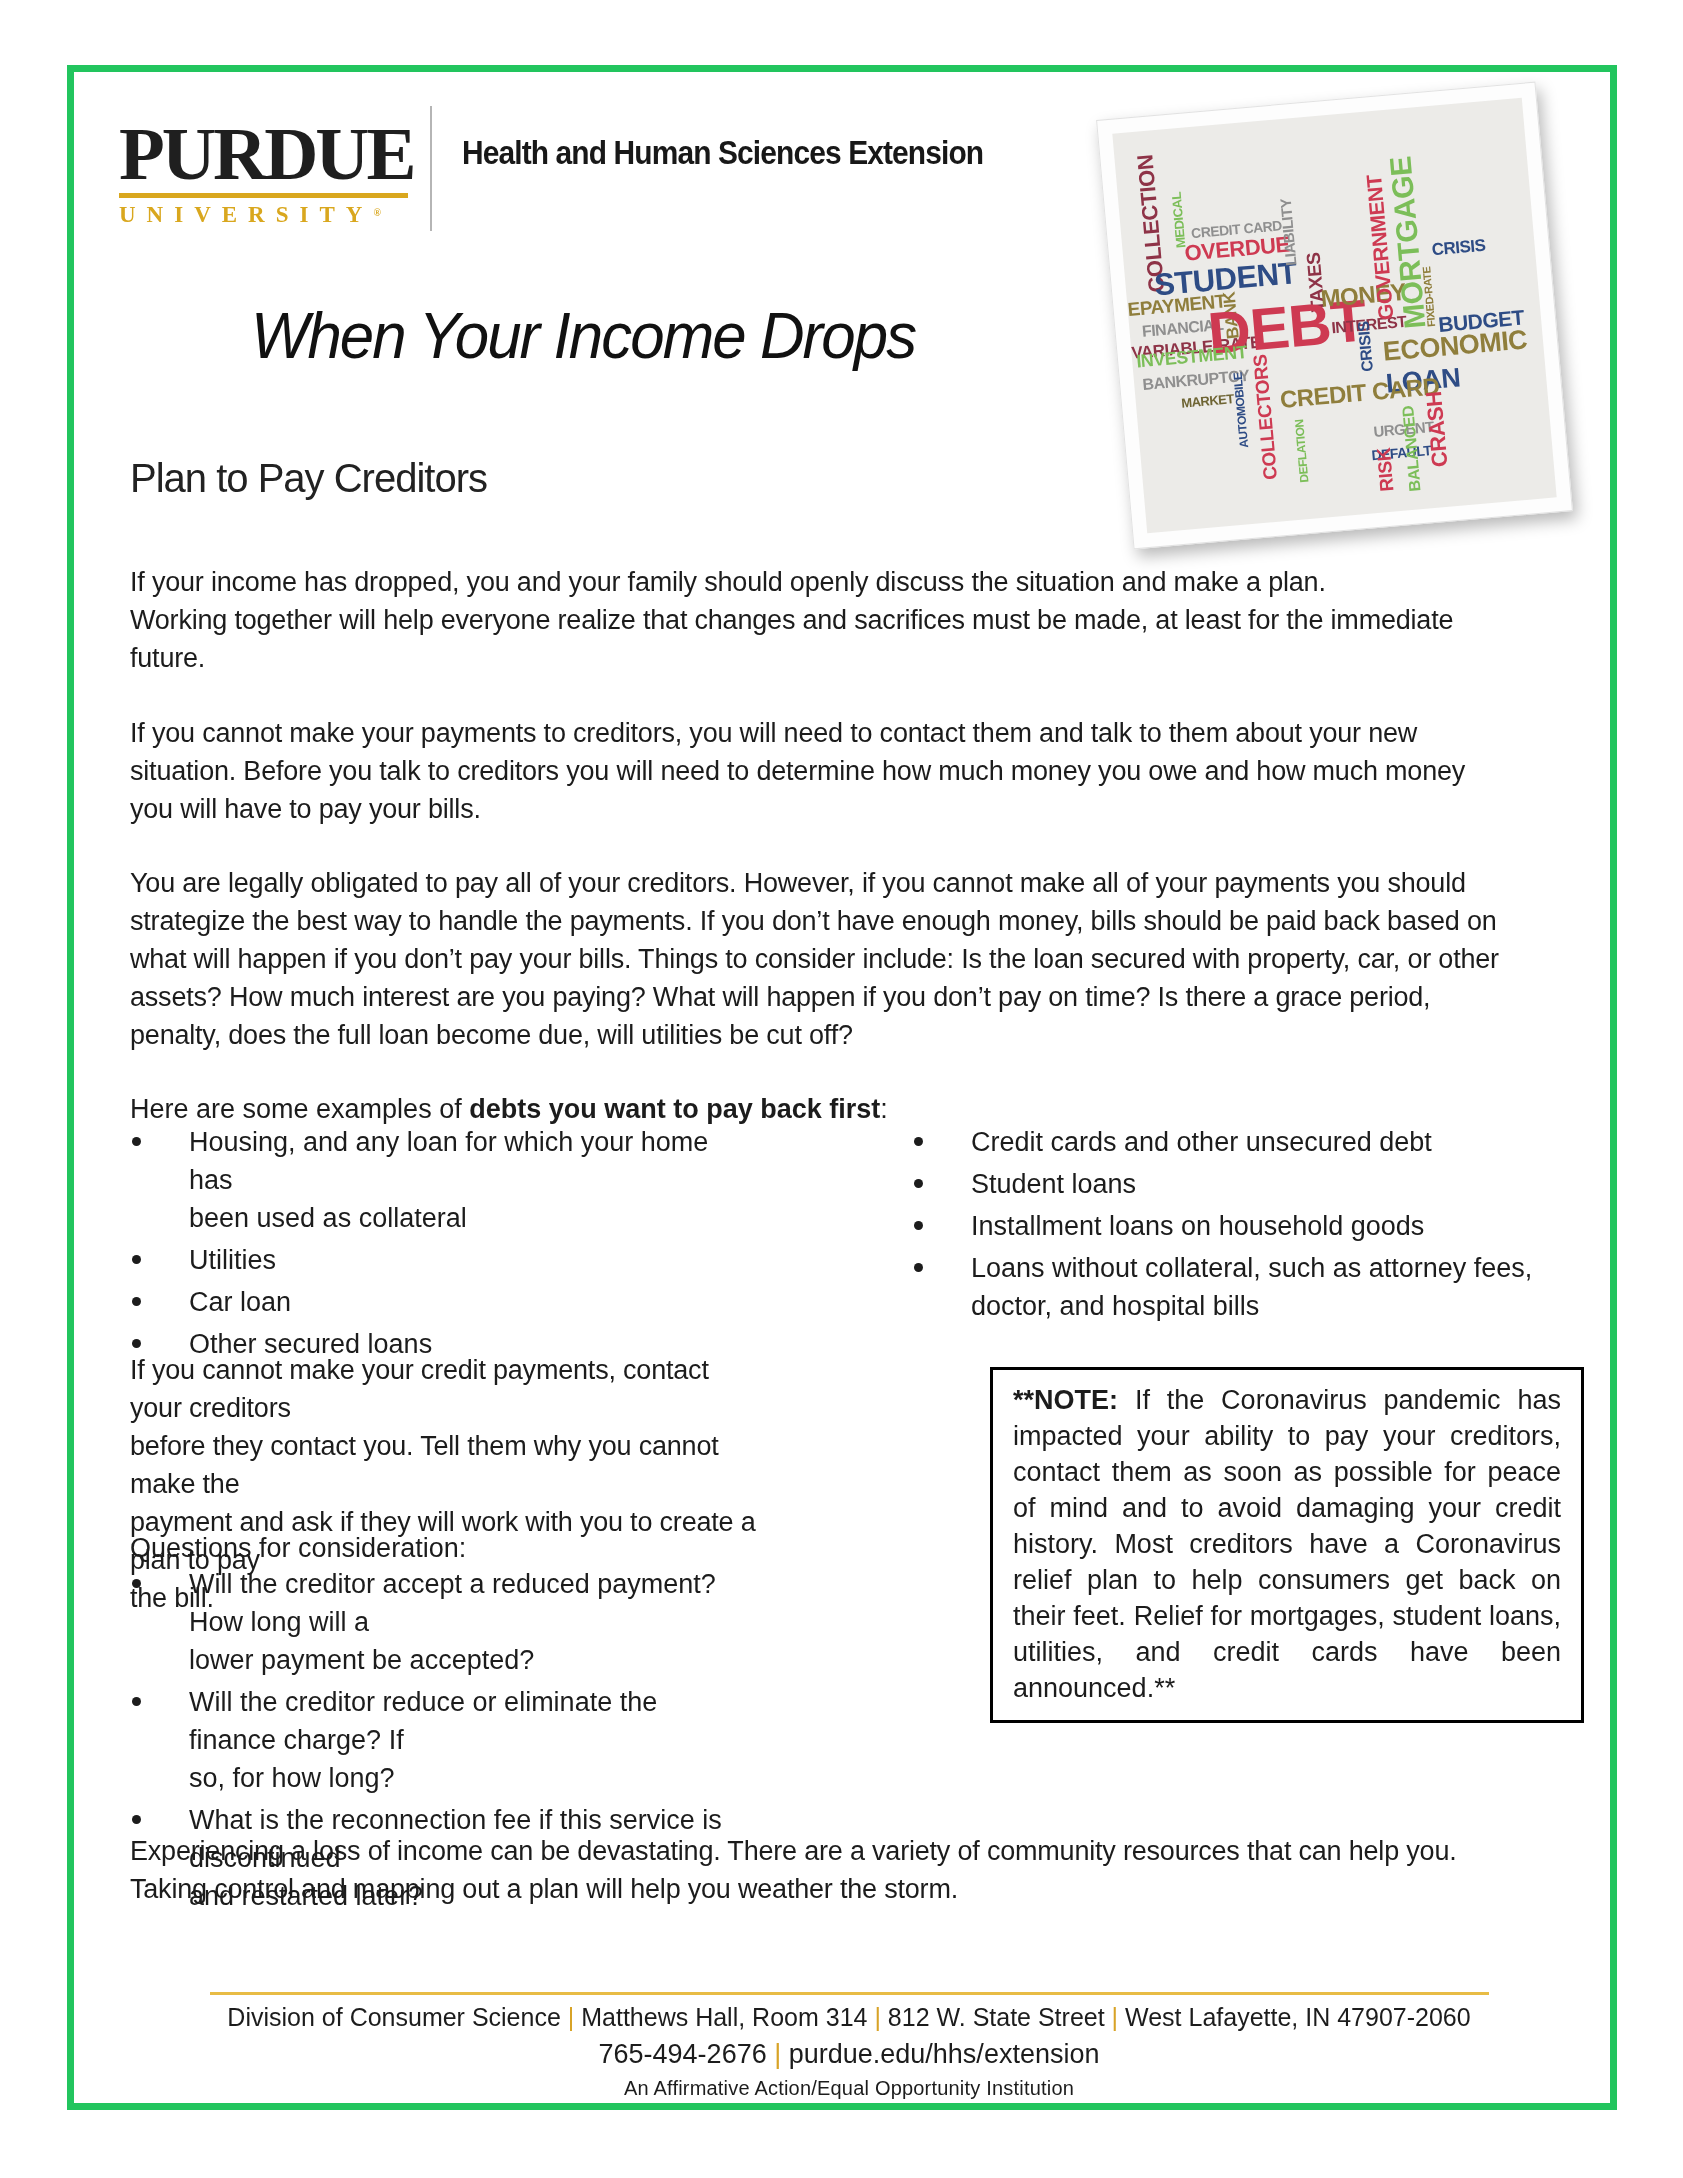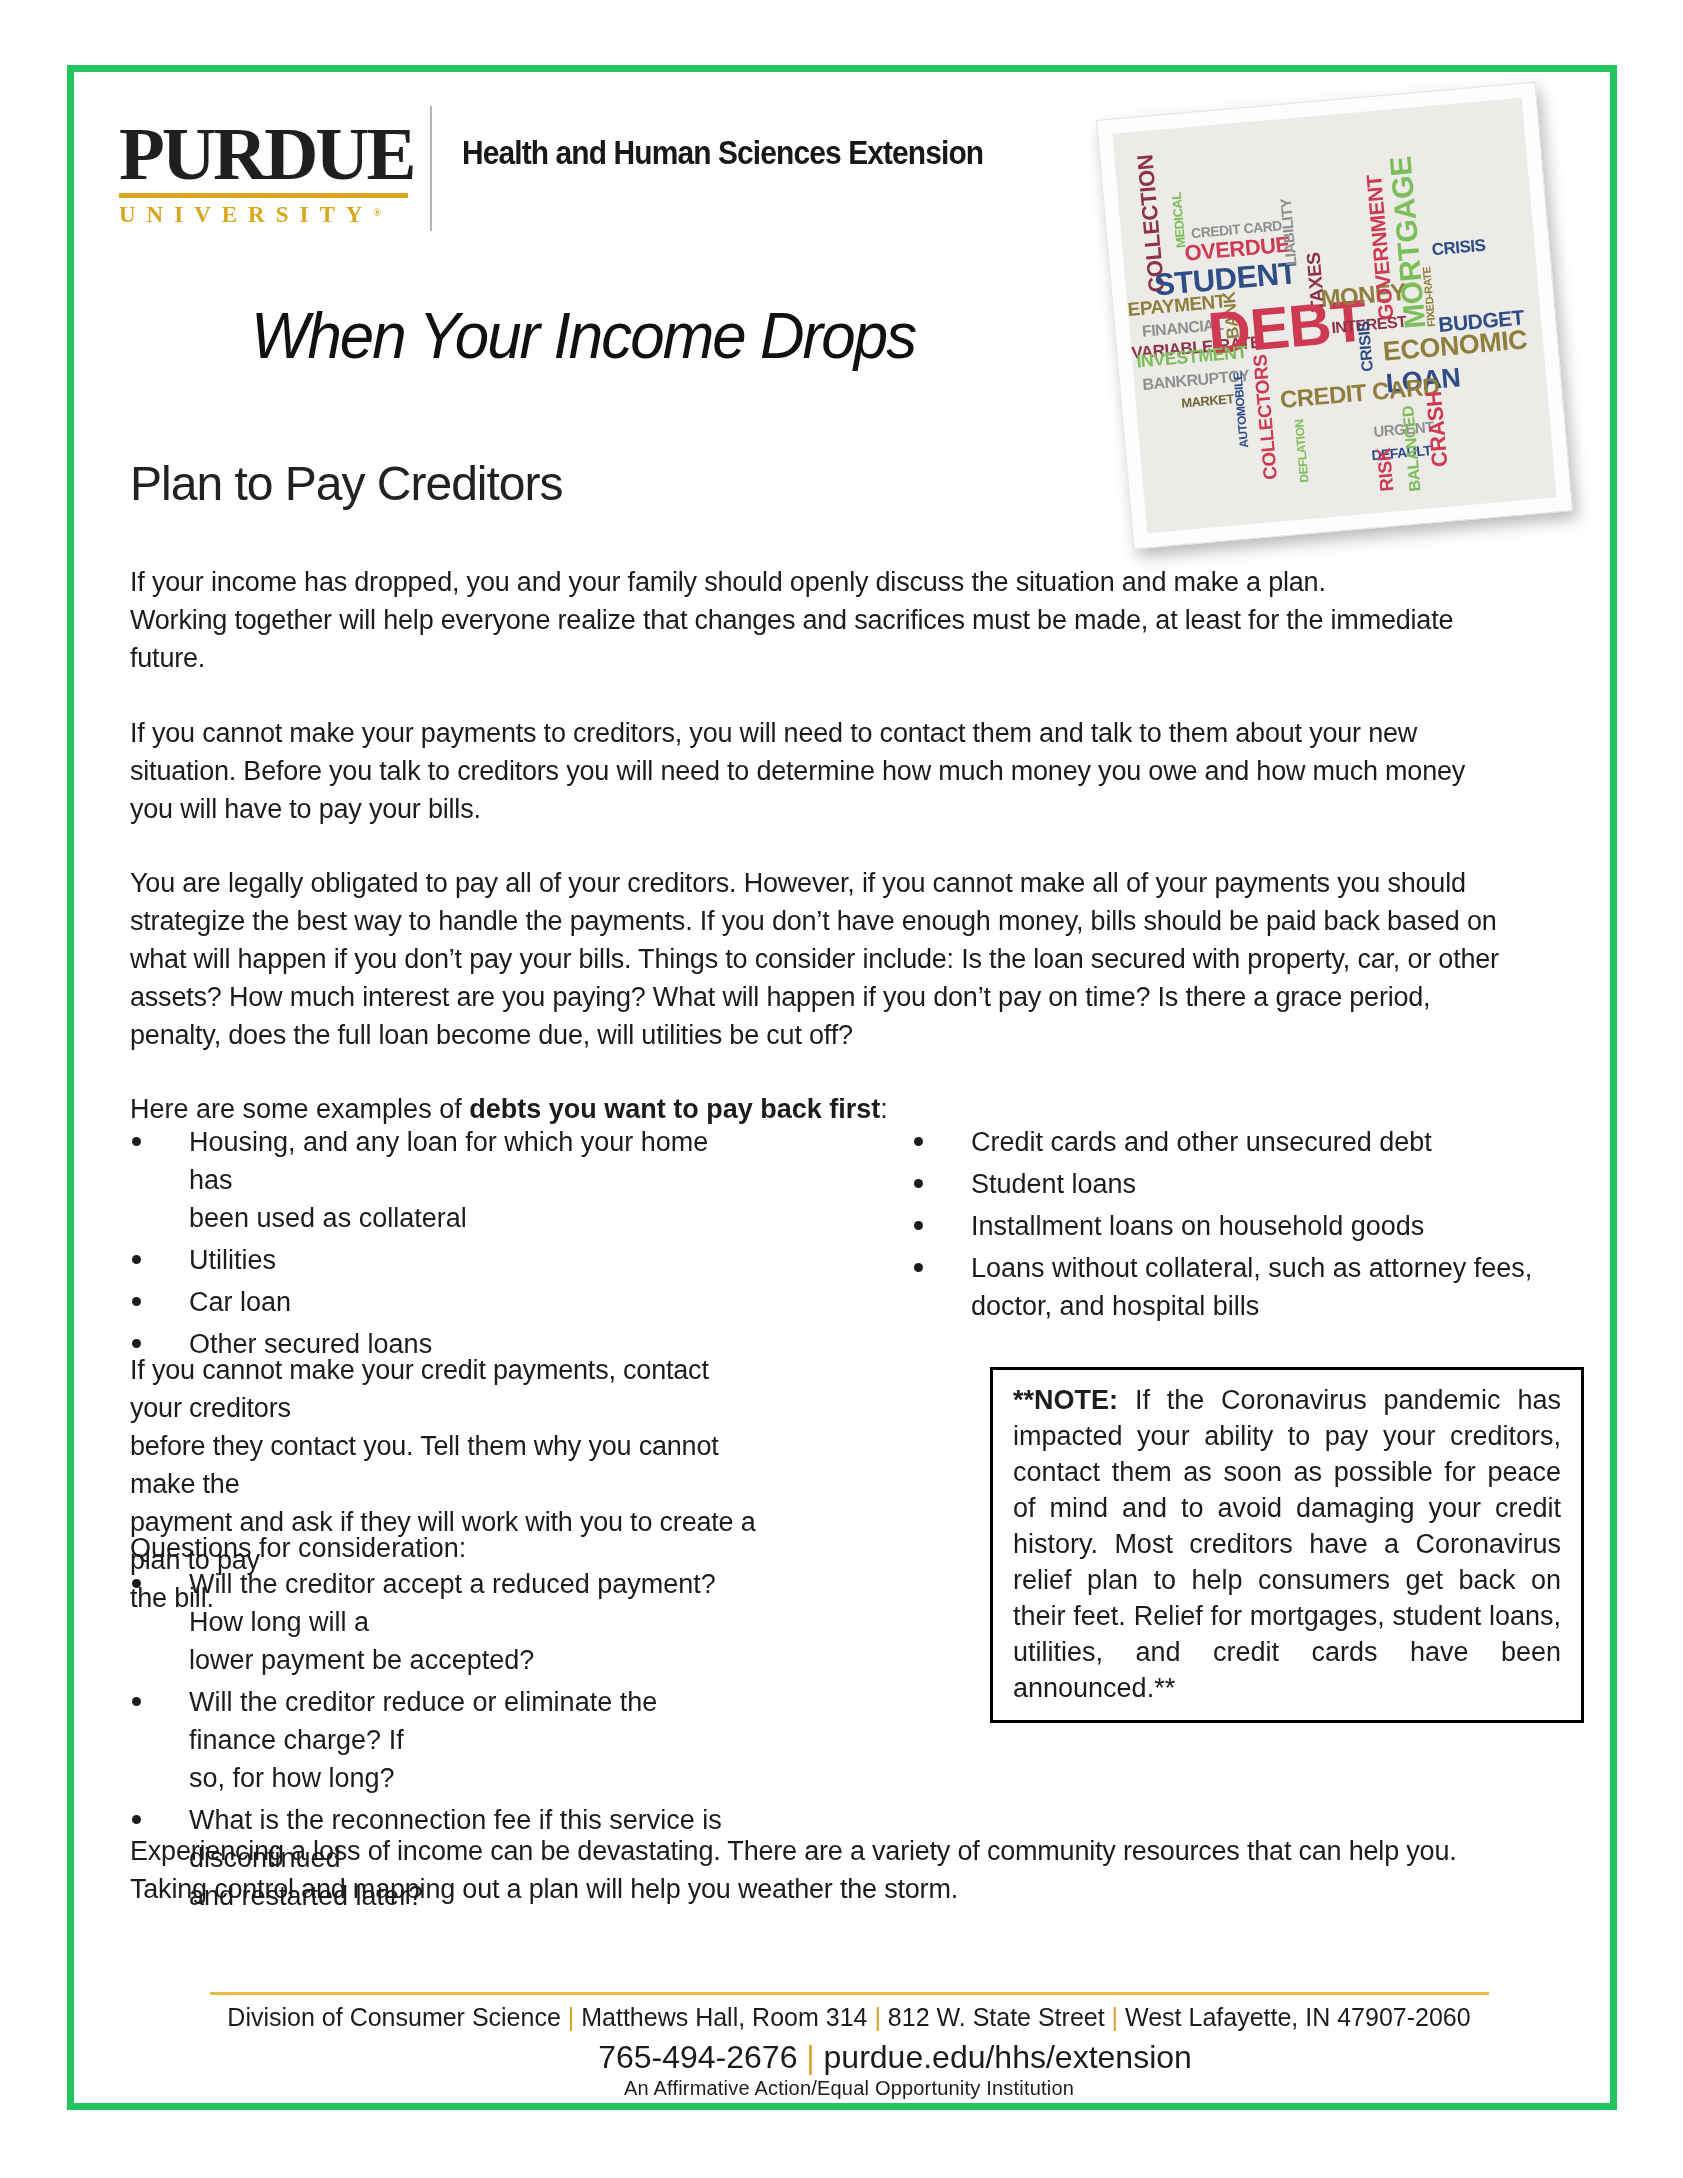--- a/index.html
+++ b/index.html
@@ -20,21 +20,21 @@
   
   .photo{position:absolute;left:1040px;top:28px;width:441px;height:431px;background:#fdfdfd;
          padding:14px;box-sizing:border-box;transform:rotate(-5deg);
          box-shadow:4px 8px 16px rgba(0,0,0,.28);border:1px solid #e2e2e2;}
   .cloud{position:relative;width:100%;height:100%;background:#ECEBE8;overflow:hidden;}
   .cw{position:absolute;font-weight:700;line-height:.95;letter-spacing:-0.5px;white-space:nowrap;}
   .cw.v{writing-mode:vertical-rl;transform:rotate(180deg);}
   
   .doc-title{position:absolute;left:177px;top:226px;font-style:italic;font-weight:400;font-size:65px;
              letter-spacing:-2px;white-space:nowrap;transform:scaleX(.95);transform-origin:left top;color:#111;}
-  .section-h{position:absolute;left:56px;top:384px;font-size:48px;font-weight:400;letter-spacing:-1px;color:#222;}
+  .section-h{position:absolute;left:56px;top:384px;font-size:40px;font-weight:400;letter-spacing:-1px;color:#222;}
   
   .body-txt{font-size:27px;line-height:38px;letter-spacing:-0.2px;white-space:pre-line;}
   .p1{position:absolute;left:56px;top:491px;width:1386px;}
   .p2{position:absolute;left:56px;top:642px;width:1386px;}
   .p3{position:absolute;left:56px;top:792px;width:1396px;}
   .intro{position:absolute;left:56px;top:1018px;width:1386px;font-size:27px;line-height:38px;}
   .b{font-weight:700;}
   ul.blist{position:absolute;margin:0;padding:0;list-style:none;font-size:27px;line-height:38px;}
   ul.blist li{position:relative;padding-left:61px;margin-bottom:4px;white-space:pre-line;}
   ul.blist li::before{content:"";position:absolute;left:4px;top:14px;width:9px;height:9px;
@@ -46,21 +46,21 @@
   .qlist{left:54px;top:1493px;width:614px;}
   
   .note{position:absolute;left:916px;top:1295px;width:594px;box-sizing:border-box;
         border:3px solid #000;padding:12px 20px 14px 20px;font-size:27px;line-height:36px;
         text-align:justify;background:#fff;}
   .closing{position:absolute;left:56px;top:1760px;width:1386px;}
   
   .f-rule{position:absolute;left:136px;top:1920px;width:1279px;height:3px;background:#E8BC45;}
   .f-line{position:absolute;left:0;width:1550px;text-align:center;}
   .f1{top:1931px;font-size:25px;}
-  .f2{top:1967px;font-size:32px;margin-left:46px;}
+  .f2{top:1967px;font-size:27px;}
   .f3{top:2005px;font-size:20px;letter-spacing:0.2px;}
   .pipe{color:#D8A327;font-weight:400;}
 </style>
 </head>
 <body>
 
 <div class="canvas">
   <div class="frame">
 
     <div>

